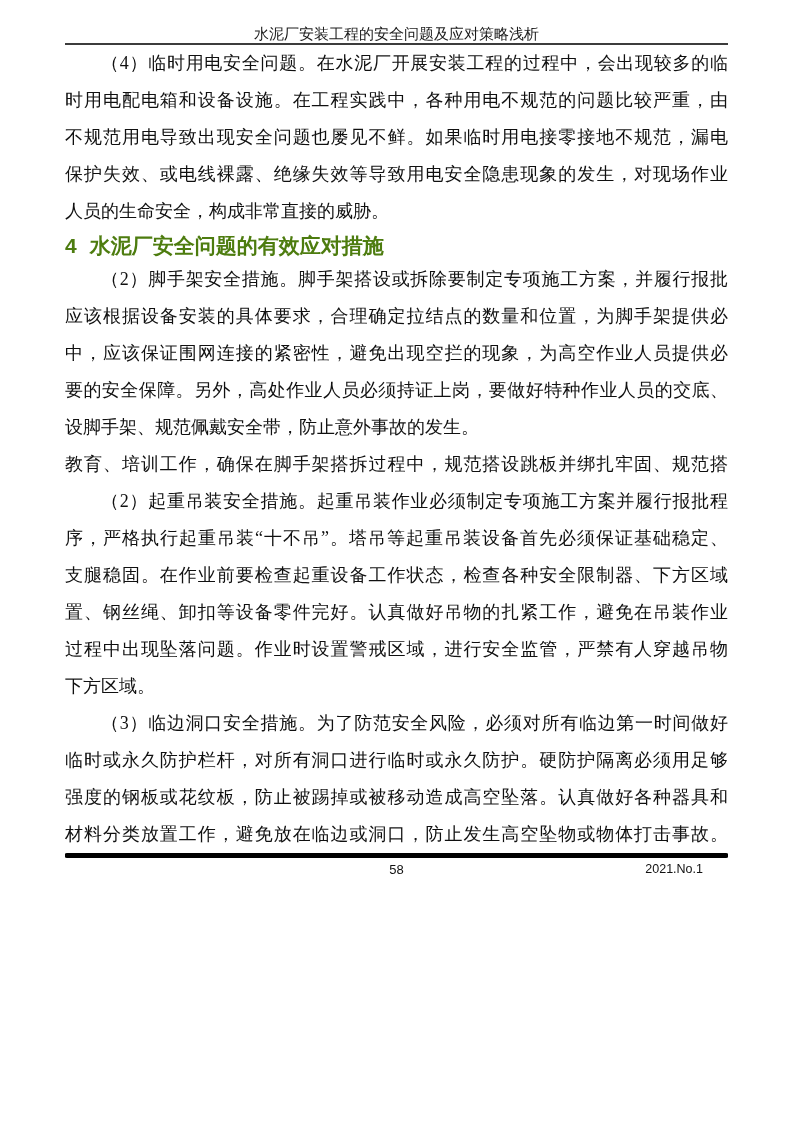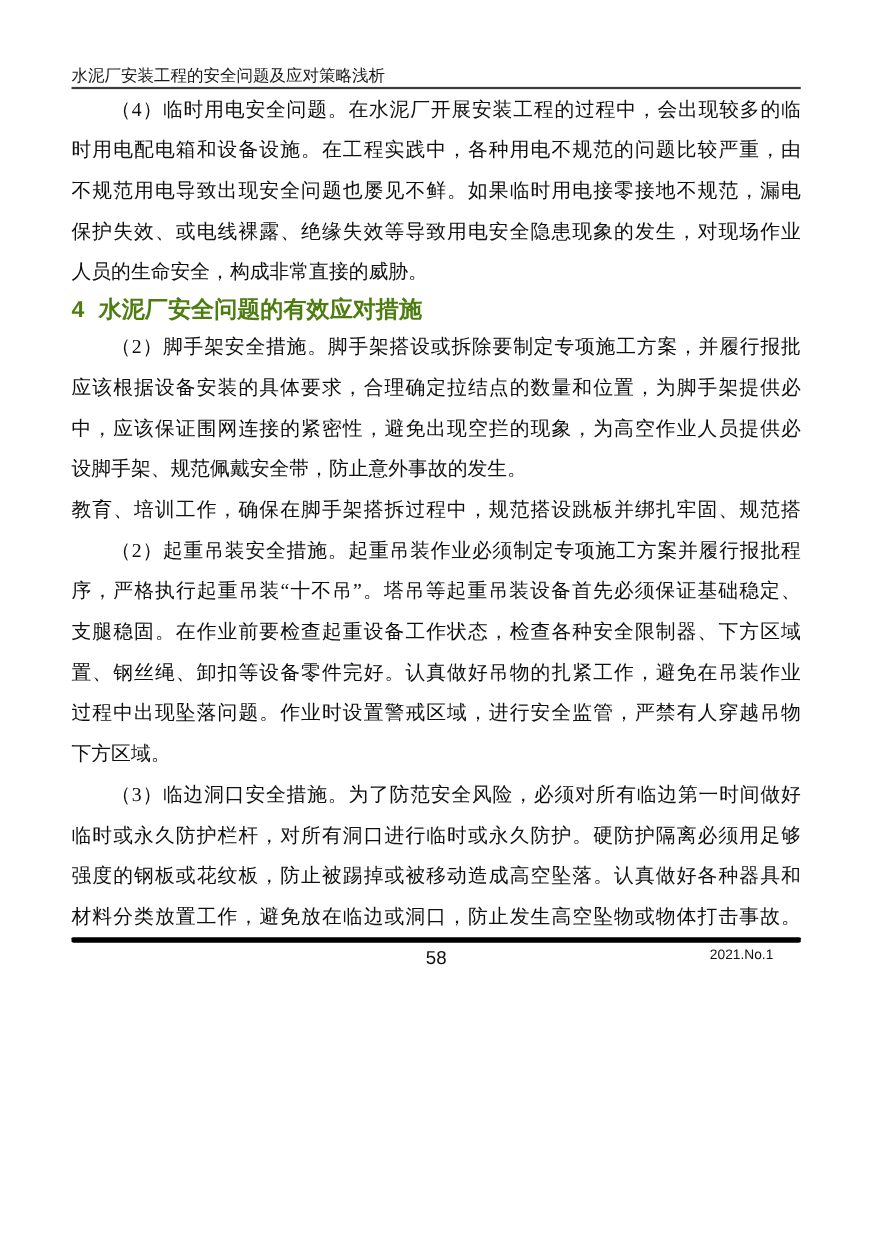--- a/index.html
+++ b/index.html
@@ -17,23 +17,24 @@
     color: #101010;
   }
   .content {
     position: absolute;
     left: 65px;
     top: 0;
     width: 663px;
   }
   
   .header-title {
-    margin-top: 61px;
+    margin-top: 25px;
     height: 18px;
     line-height: 18px;
+    text-align: center;
     font-size: 15px;
     color: #1a1a1a;
   }
   .header-rule {
     height: 0;
     border-top: 2px solid #3c3c3c;
   }
   
   .doc-body {
     font-size: 18px;
@@ -70,21 +71,21 @@
     margin-top: 4px;
     height: 16px;
     font-family: "Liberation Sans", "DejaVu Sans", sans-serif;
     color: #111111;
   }
   .page-num {
     position: absolute;
     left: 0;
     right: 0;
     text-align: center;
-    font-size: 17px;
+    font-size: 13px;
   }
   .issue {
     position: absolute;
     right: 25px;
     top: 0;
     font-size: 12.5px;
     font-weight: 500;
   }
 </style>
 </head>
@@ -102,20 +103,21 @@
           <div class="line">时用电配电箱和设备设施。在工程实践中，各种用电不规范的问题比较严重，由</div>
           <div class="line">不规范用电导致出现安全问题也屡见不鲜。如果临时用电接零接地不规范，漏电</div>
           <div class="line">保护失效、或电线裸露、绝缘失效等导致用电安全隐患现象的发生，对现场作业</div>
           <div class="line short">人员的生命安全，构成非常直接的威胁。</div>
         </div>
         <div class="heading"><span class="h-num">4</span><span class="h-text">水泥厂安全问题的有效应对措施</span></div>
         <div class="para">
           <div class="line indent">（2）脚手架安全措施。脚手架搭设或拆除要制定专项施工方案，并履行报批</div>
           <div class="line">应该根据设备安装的具体要求，合理确定拉结点的数量和位置，为脚手架提供必</div>
           <div class="line">中，应该保证围网连接的紧密性，避免出现空拦的现象，为高空作业人员提供必</div>
+          <div class="line">要的安全保障。另外，高处作业人员必须持证上岗，要做好特种作业人员的交底、</div>
           <div class="line short">设脚手架、规范佩戴安全带，防止意外事故的发生。</div>
           <div class="line">教育、培训工作，确保在脚手架搭拆过程中，规范搭设跳板并绑扎牢固、规范搭</div>
         </div>
         <div class="para">
           <div class="line indent">（2）起重吊装安全措施。起重吊装作业必须制定专项施工方案并履行报批程</div>
           <div class="line">序，严格执行起重吊装“十不吊”。塔吊等起重吊装设备首先必须保证基础稳定、</div>
           <div class="line">支腿稳固。在作业前要检查起重设备工作状态，检查各种安全限制器、下方区域</div>
           <div class="line">置、钢丝绳、卸扣等设备零件完好。认真做好吊物的扎紧工作，避免在吊装作业</div>
           <div class="line">过程中出现坠落问题。作业时设置警戒区域，进行安全监管，严禁有人穿越吊物</div>
           <div class="line short">下方区域。</div>

